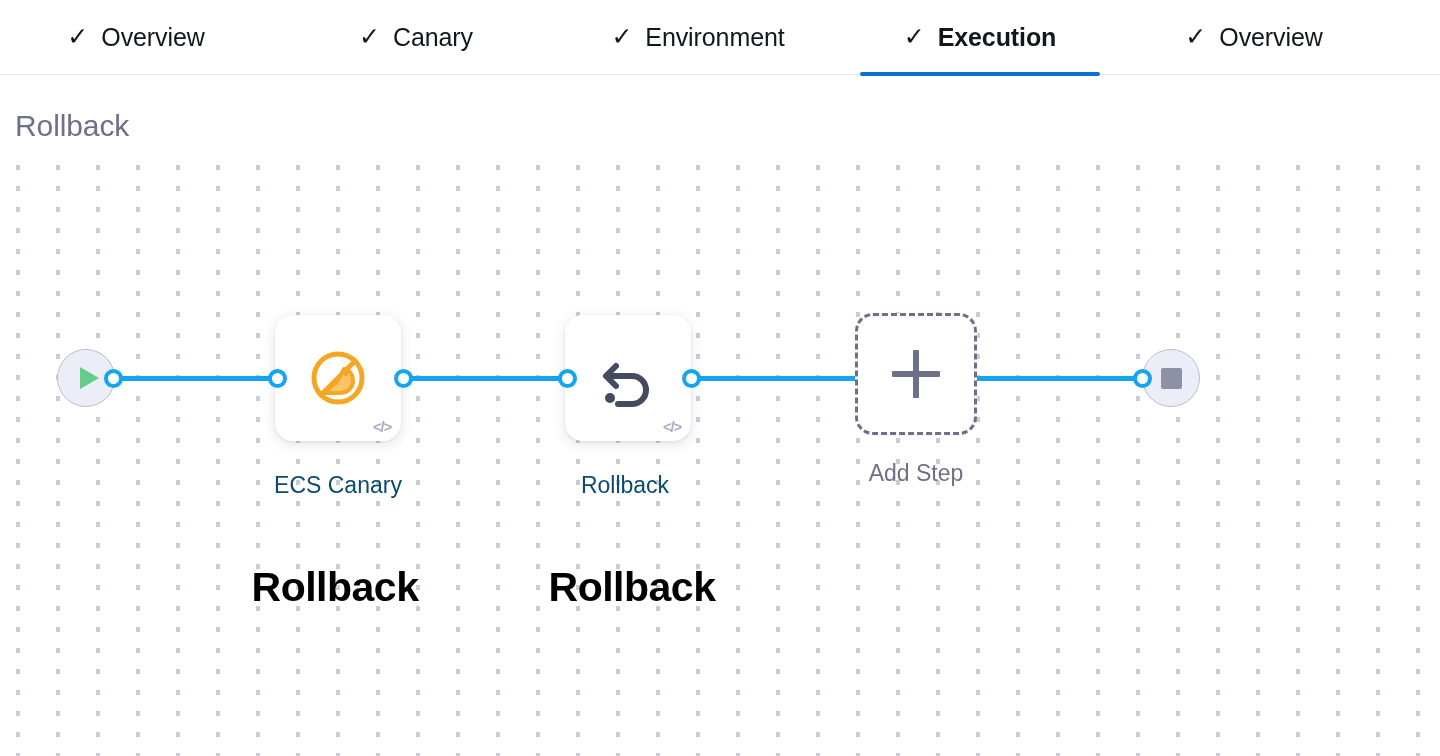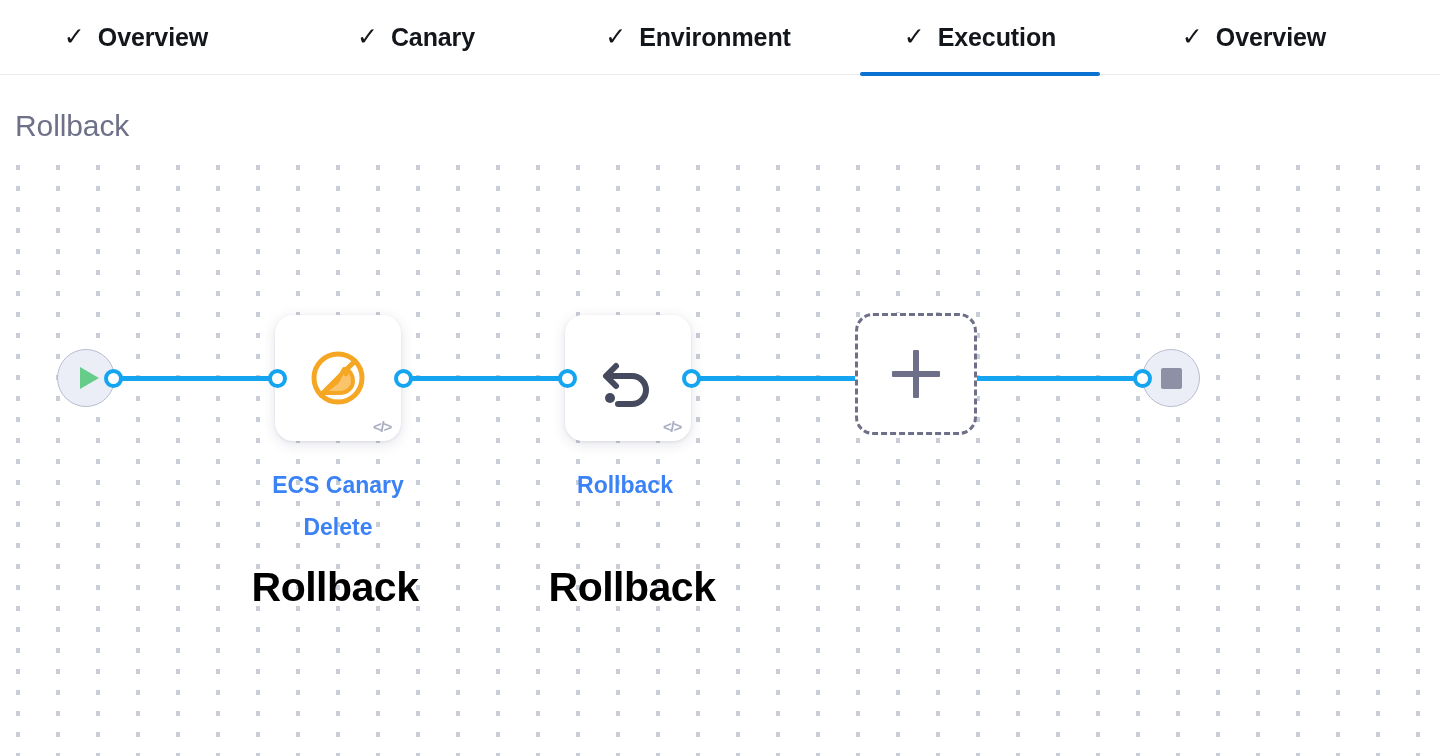--- a/index.html
+++ b/index.html
@@ -47,21 +47,21 @@
     font-size: 25px;
     color: #13161a;
     font-weight: 400;
     transform: translateY(-1px);
   }
   .tab-label {
     font-size: 25px;
     letter-spacing: -0.1px;
     color: #13161a;
     white-space: nowrap;
-    font-weight: 700;
+    font-weight: 400;
   }
   .tab.active .tab-label { font-weight: 700; }
   .tab .underline {
     position: absolute;
     left: 0; right: 0;
     bottom: -1px;
     height: 4px;
     background: transparent;
     border-radius: 2px;
   }
@@ -264,23 +264,22 @@
     white-space: nowrap;
   }
 
   
   .step-label {
     position: absolute;
     width: 240px;
     text-align: center;
     font-size: 23px;
     line-height: 42px;
-    color: #3b82f6;
+    color: #0c4a6e;
     z-index: 13;
-    font-weight: bold;
   }
   #label-1 { left: 218px; top: 389px; }
   #label-2 { left: 505px; top: 389px; }
 
   
   .annot {
     position: absolute;
     width: 300px;
     text-align: center;
     font-size: 41px;
@@ -355,21 +354,20 @@
           <path d="M38 23 c6 1 9 6 9 12 c0 7 -6 12 -14 12 h-16 l14 -11 z" fill="#fbc46a" stroke="#f5a623" stroke-width="4" stroke-linejoin="round"></path>
           <circle cx="40" cy="28" r="2.4" fill="#f5a623"></circle>
         </svg>
       </div>
       <span class="code-badge">&lt;/&gt;</span>
     </div>
     <div class="port" id="port-n1-in"></div>
     <div class="port" id="port-n1-out"></div>
     <div class="step-label" id="label-1">
       <div>ECS Canary</div>
-      <div>Delete</div>
     </div>
     <div class="annot" id="annot-1">
       <div>Rollback</div>
     </div>
 
     <div class="step" id="step-2">
       <div class="step-icon">
         <svg width="64" height="64" viewBox="0 0 64 64" aria-hidden="true">
           <path d="M20 20 L10 30 L20 40" fill="none" stroke="#464a5e" stroke-width="6" stroke-linecap="round" stroke-linejoin="round"></path>
           <path d="M11 30 H36 a14 14 0 0 1 0 28 H22" fill="none" stroke="#464a5e" stroke-width="6" stroke-linecap="round"></path>
@@ -383,20 +381,21 @@
     <div class="step-label" id="label-2">
       <div>Rollback</div>
     </div>
     <div class="annot" id="annot-2">
       <div>Rollback</div>
     </div>
 
     <div class="addstep">
       <div class="plus"></div>
     </div>
+    <div class="addstep-label">Add Step</div>
 
     <div class="port" id="port-end"></div>
     <div class="terminal" id="node-end">
       <div class="stop-sq"></div>
     </div>
 
   </div>
 </div>
 
 </body></html>

